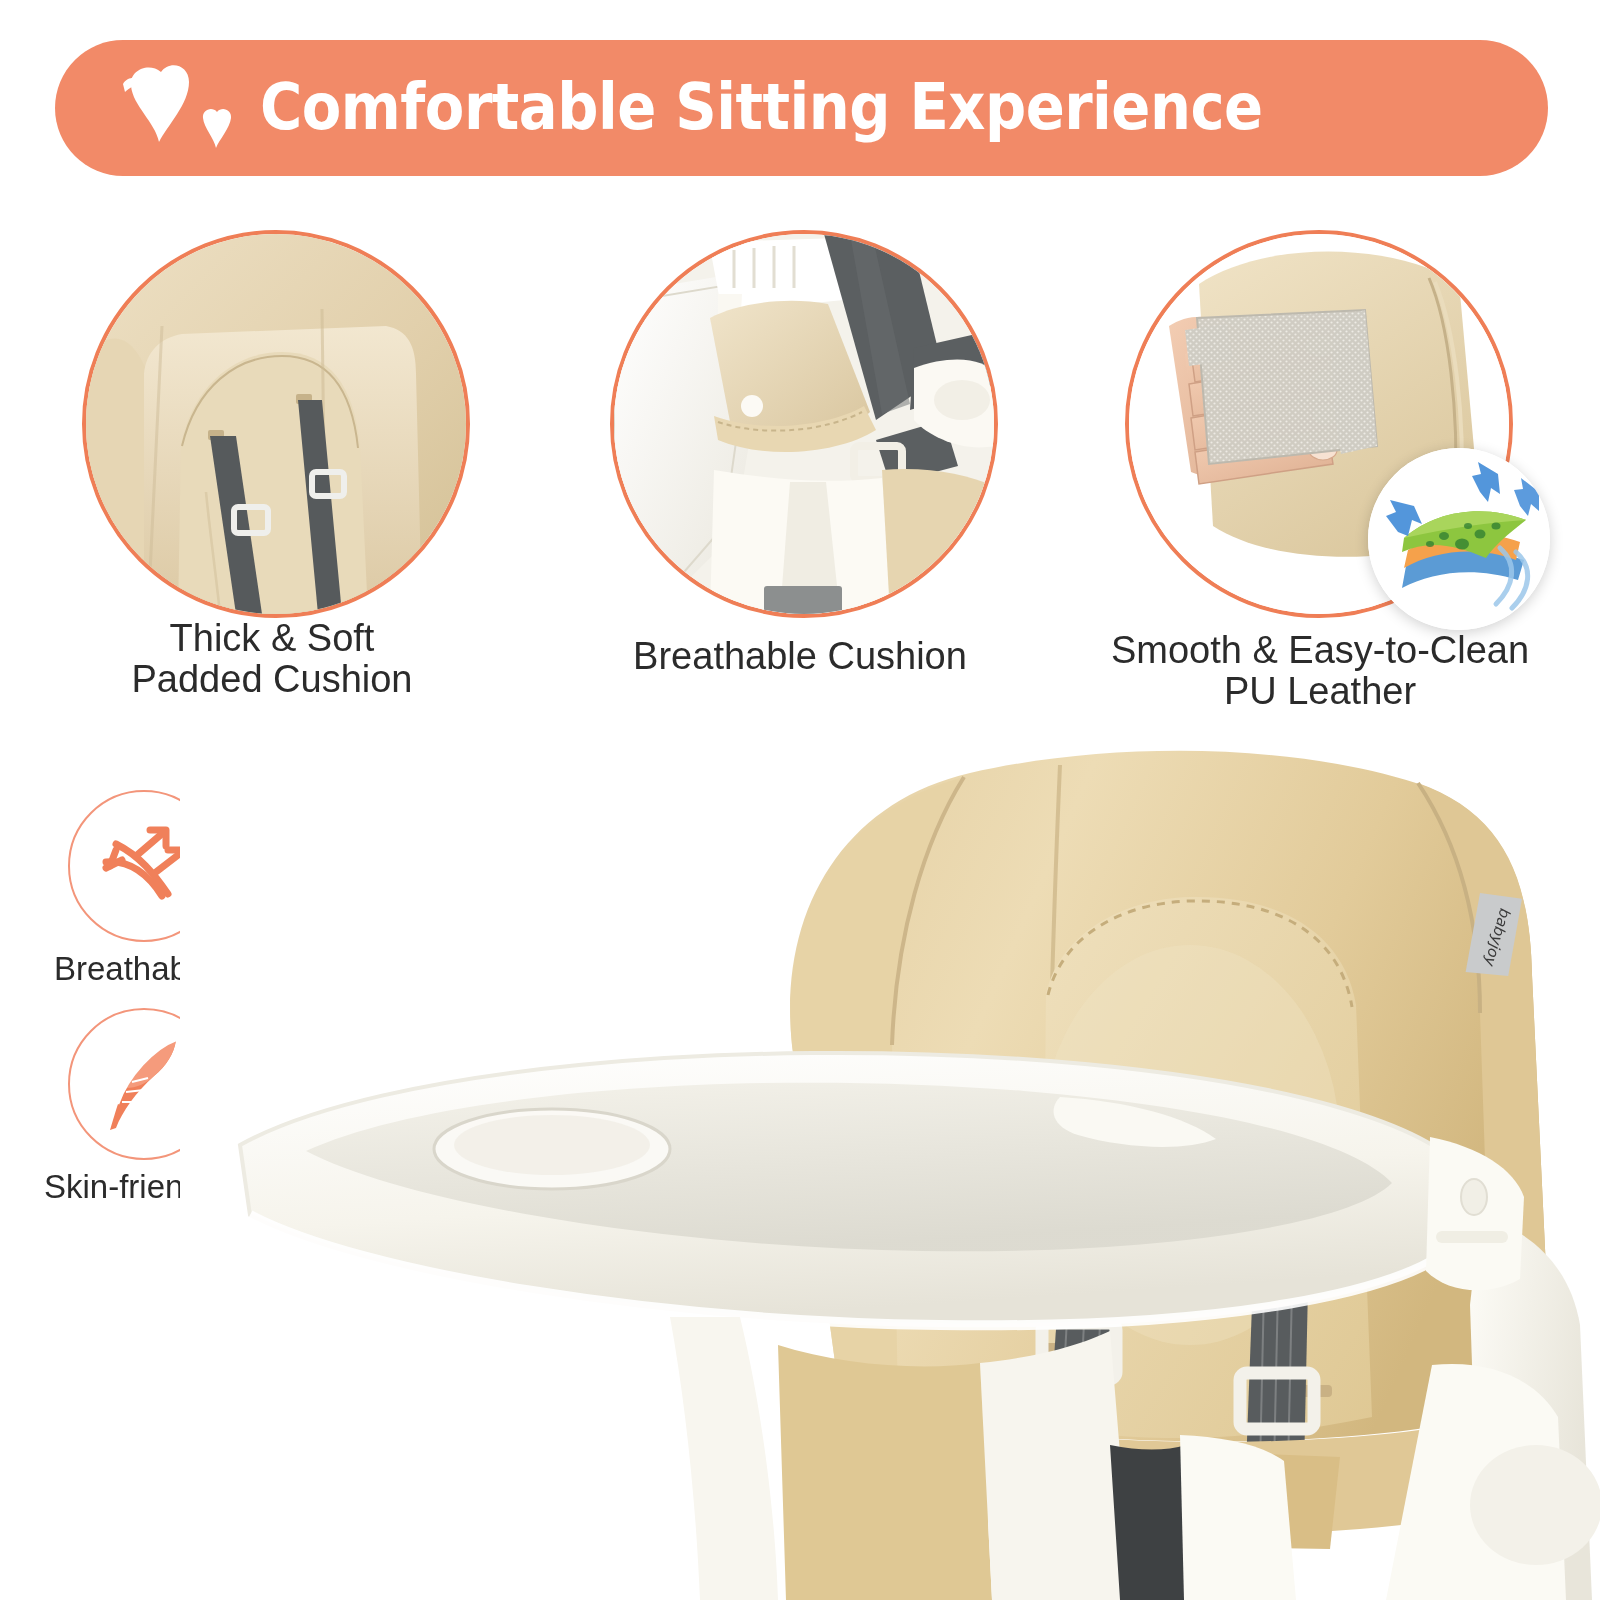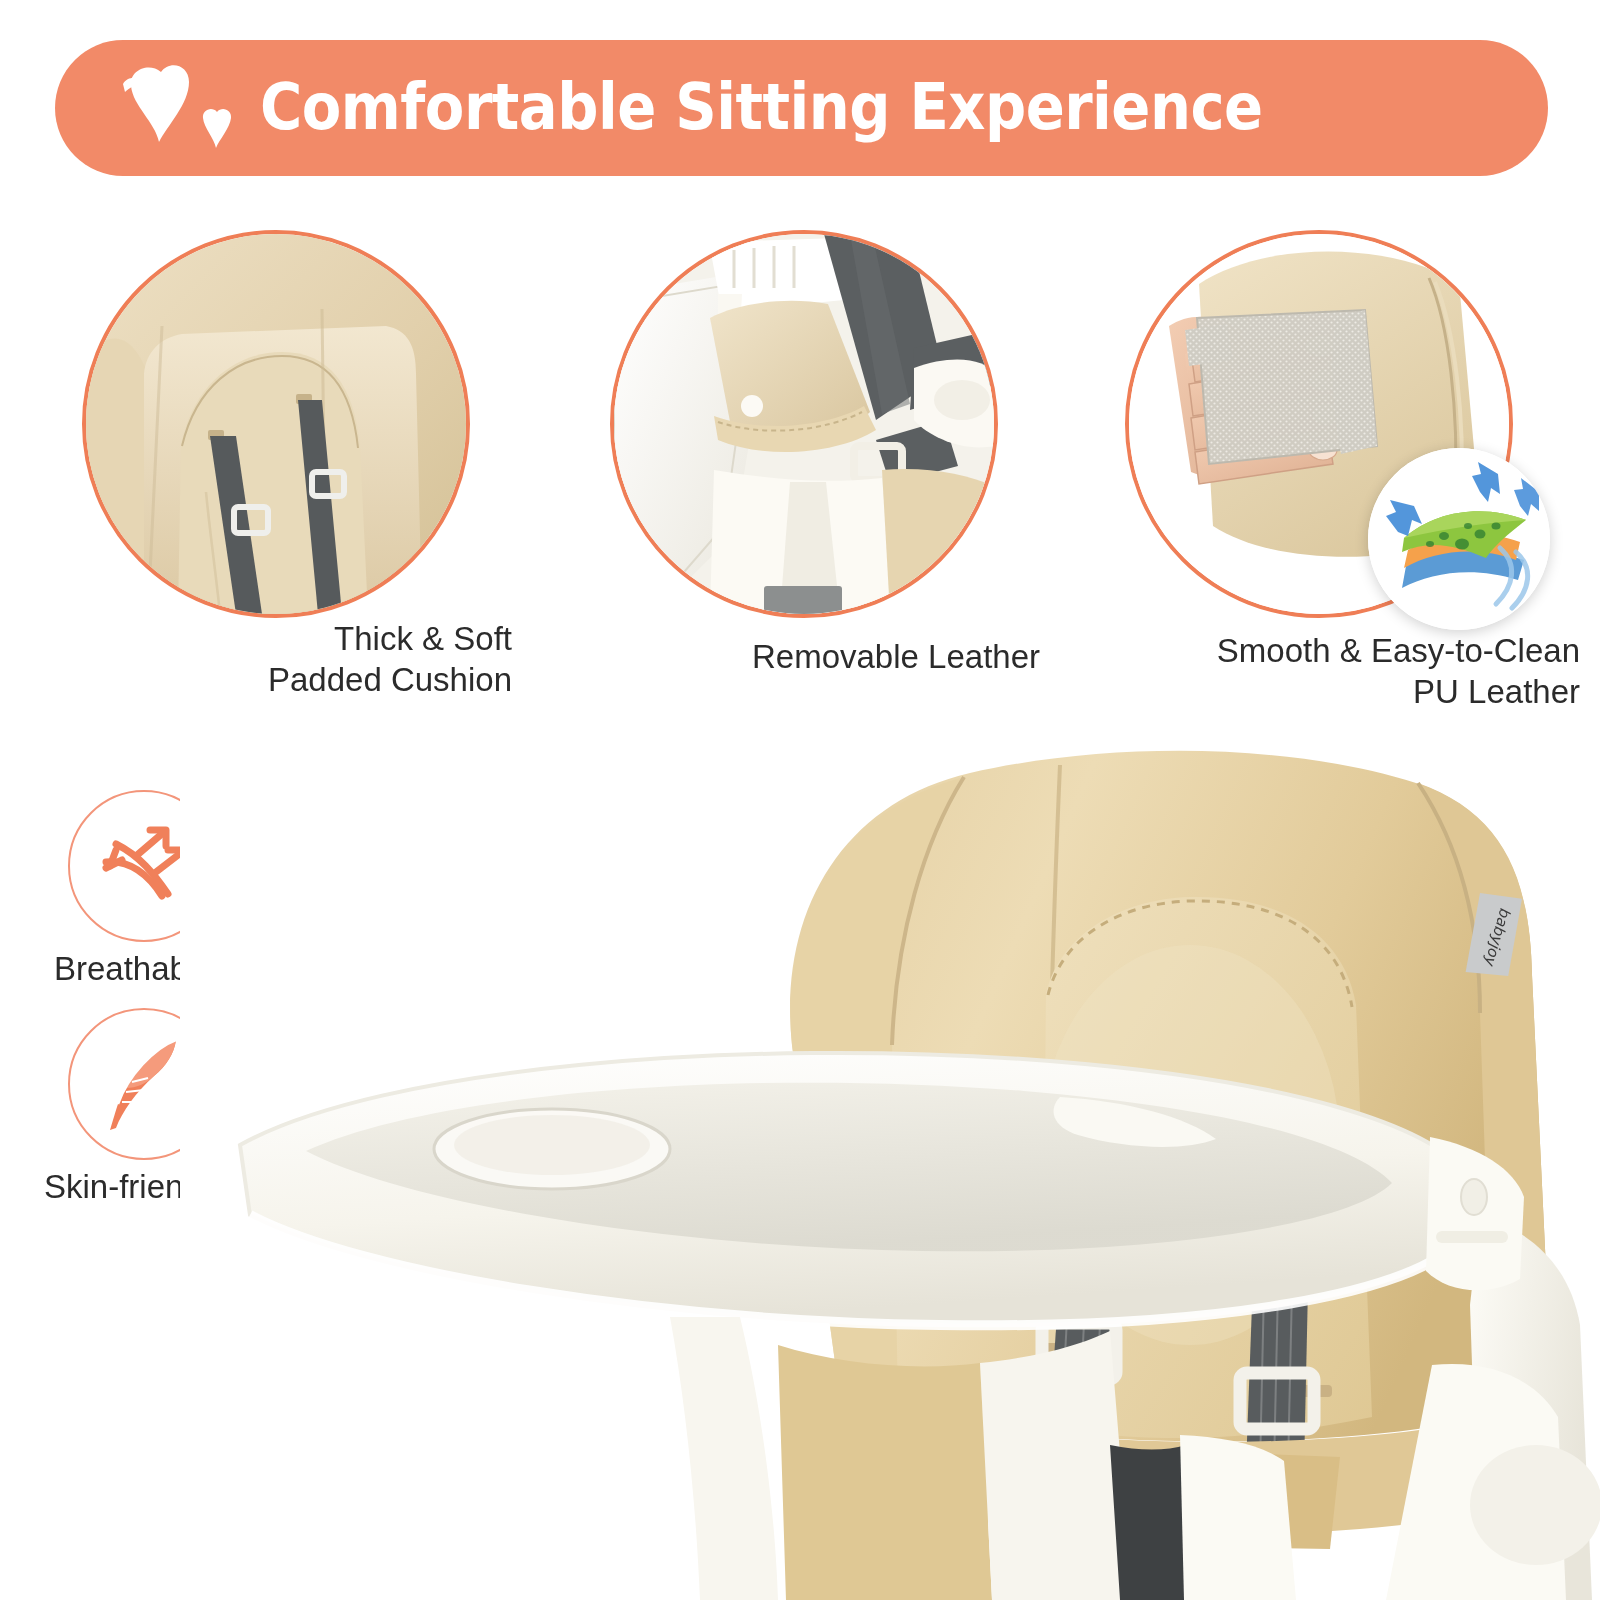--- a/index.html
+++ b/index.html
@@ -31,22 +31,22 @@
   .circle-row{position:absolute;left:0;top:230px;width:1600px;height:380px;}
   .photo-circle{
     position:absolute;width:380px;height:380px;border-radius:50%;
     border:4px solid #EF7E56;overflow:hidden;background:#ffffff;
   }
   .pc1{left:82px;top:0;}
   .pc2{left:610px;top:0;}
   .pc3{left:1125px;top:0;}
 
   .cap{
-    position:absolute;text-align:right;color:#2b2b2b;
-    font-size:33px;line-height:41px;white-space:pre-line;
+    position:absolute;text-align:center;color:#2b2b2b;
+    font-size:38px;line-height:41px;white-space:pre-line;
   }
   .cap1{left:32px;top:618px;width:480px;}
   .cap2{left:560px;top:636px;width:480px;}
   .cap3{left:1060px;top:618px;width:520px;margin-top:12px;}
 
   
   .ph{position:absolute;inset:0;}
 
   
   .inset-badge{
@@ -232,21 +232,21 @@
       </g>
       <g fill="none" stroke="#9CC7EA" stroke-width="5" stroke-linecap="round" opacity=".85">
         <path d="M132 100 C150 116, 146 138, 128 156"></path>
         <path d="M148 104 C166 120, 162 142, 144 160"></path>
       </g>
     </svg>
   </div>
 
   <div class="cap cap1">Thick &amp; Soft
 Padded Cushion</div>
-  <div class="cap cap2">Removable Leather</div>
+  <div class="cap cap2">Breathable Cushion</div>
   <div class="cap cap3">Smooth &amp; Easy-to-Clean
 PU Leather</div>
 
   <div class="features">
 
     <div class="feat f0">
       <div class="feat-ic">
         <svg width="104" height="104" viewBox="0 0 104 104" fill="none" stroke="#F0805A" stroke-width="7" stroke-linecap="round" stroke-linejoin="round">
           <path d="M24 30 C48 42, 62 60, 76 80"></path>
           <path d="M14 48 C38 46, 56 60, 70 82"></path>

